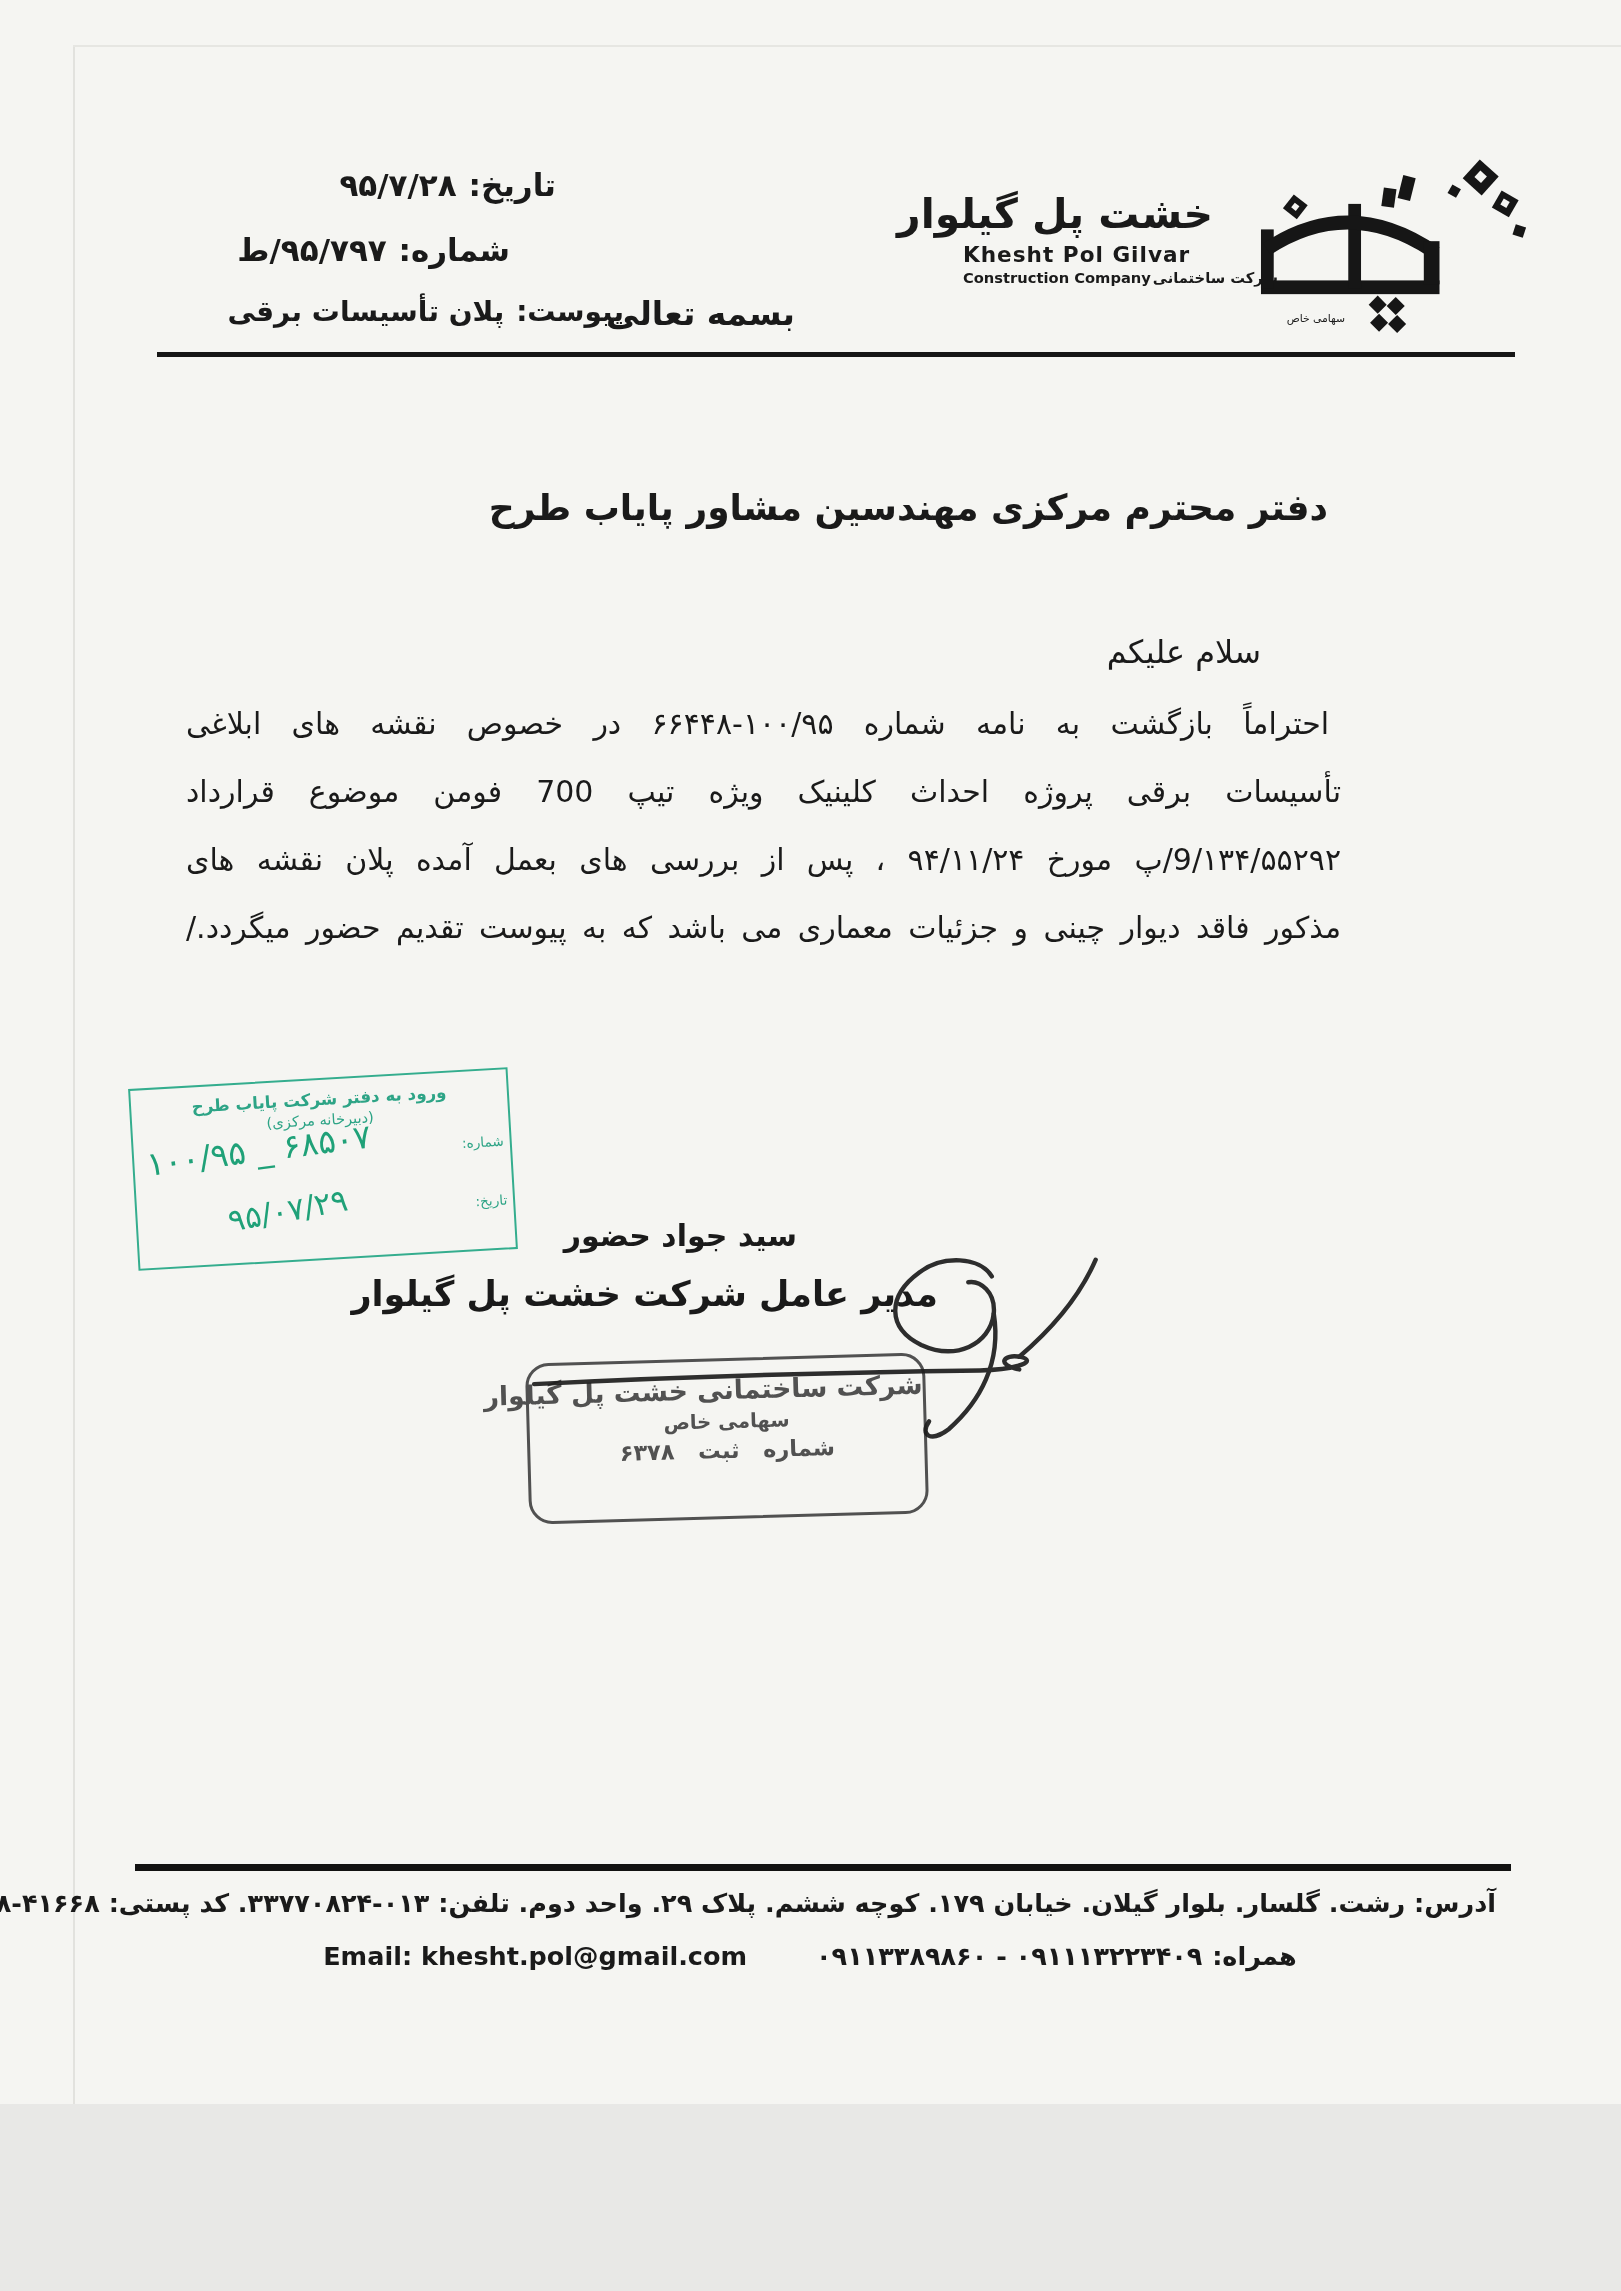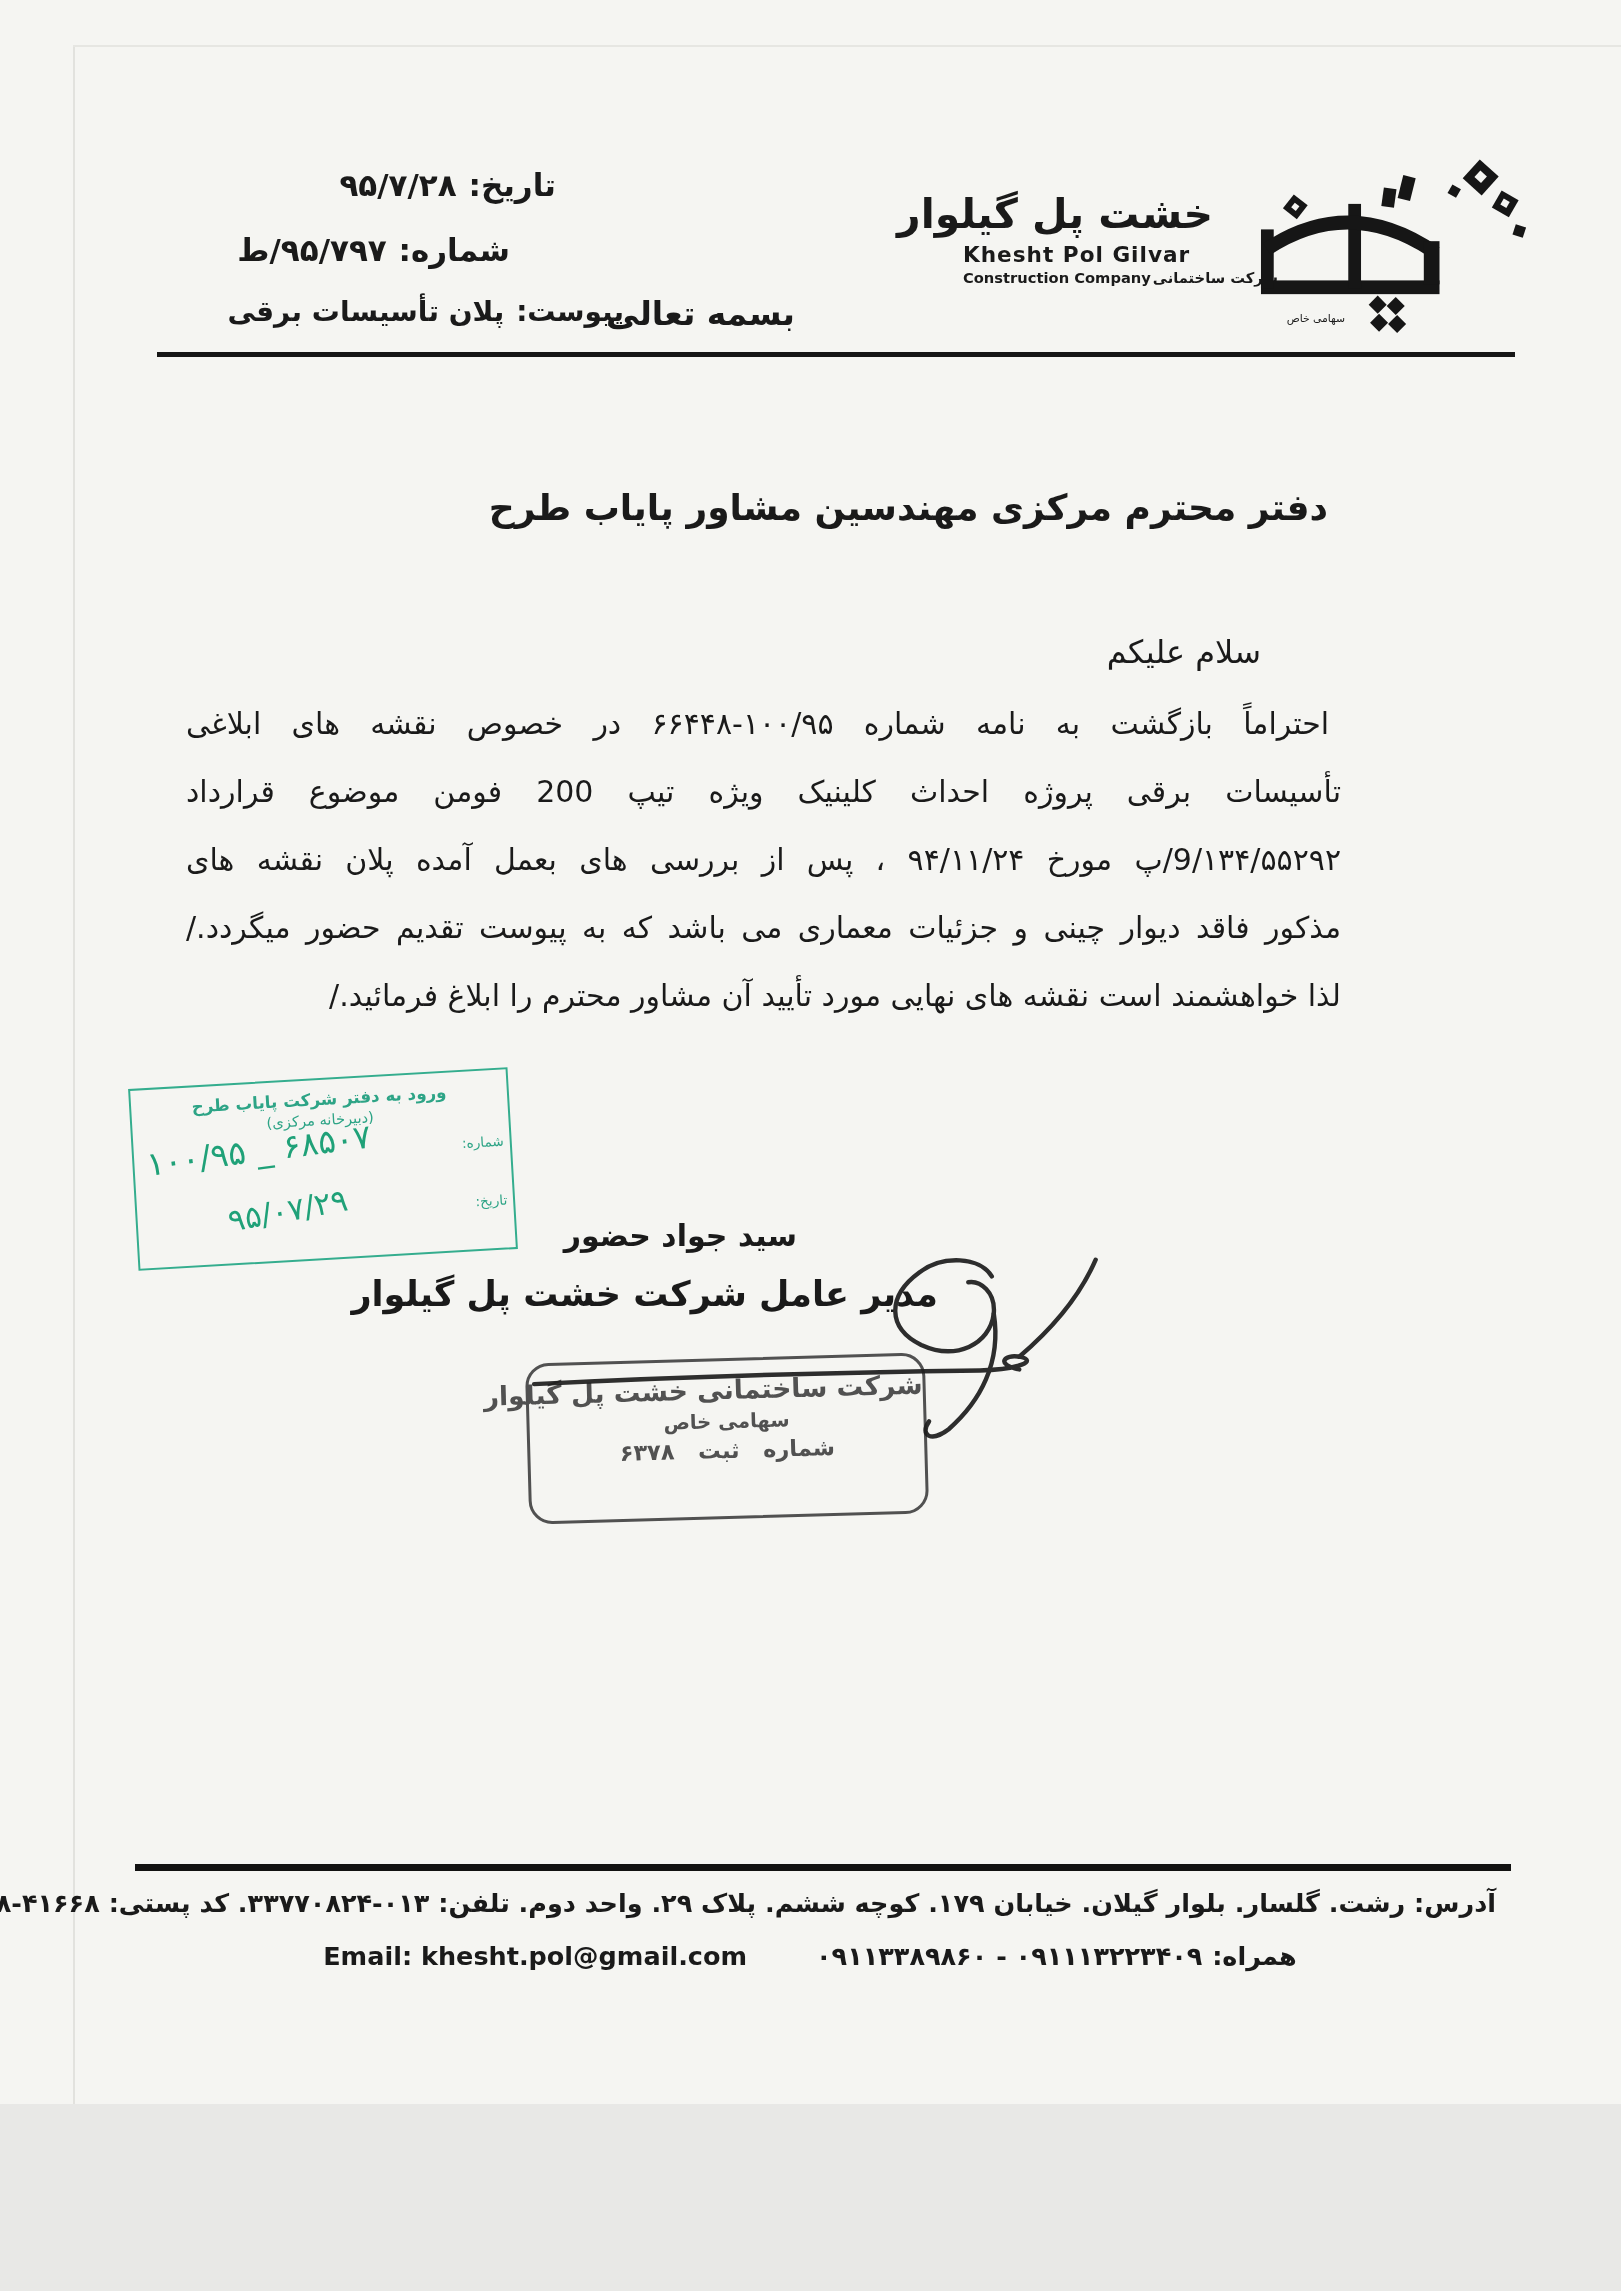--- a/index.html
+++ b/index.html
@@ -141,24 +141,23 @@
     </g>
   </svg>
 
   <div class="abs rule1"></div>
 
   <div class="abs recipient">دفتر محترم مرکزی مهندسین مشاور پایاب طرح</div>
   <div class="abs salutation">سلام علیکم</div>
 
   <div class="body-text">
     <div class="bline j ind">احتراماً بازگشت به نامه شماره ۱۰۰/۹۵-۶۶۴۴۸ در خصوص نقشه های ابلاغی</div>
-    <div class="bline j">تأسیسات برقی پروژه احداث کلینیک ویژه تیپ 200 فومن موضوع قرارداد</div>
+    <div class="bline j">تأسیسات برقی پروژه احداث کلینیک ویژه تیپ 700 فومن موضوع قرارداد</div>
     <div class="bline j">9/۱۳۴/۵۵۲۹۲/پ مورخ ۹۴/۱۱/۲۴ ، پس از بررسی های بعمل آمده پلان نقشه های</div>
     <div class="bline j">مذکور فاقد دیوار چینی و جزئیات معماری می باشد که به پیوست تقدیم حضور میگردد./</div>
-    <div class="bline last">لذا خواهشمند است نقشه های نهایی مورد تأیید آن مشاور محترم را ابلاغ فرمائید./</div>
   </div>
 
   <div class="abs entry-stamp">
     <div class="es-l1">ورود به دفتر شرکت پایاب طرح</div>
     <div class="es-l2">(دبیرخانه مرکزی)</div>
     <div class="es-lab n">شماره:</div>
     <div class="es-lab d">تاریخ:</div>
     <div class="es-hand es-num">۱۰۰/۹۵ _ ۶۸۵۰۷</div>
     <div class="es-hand es-date">۹۵/۰۷/۲۹</div>
   </div>

